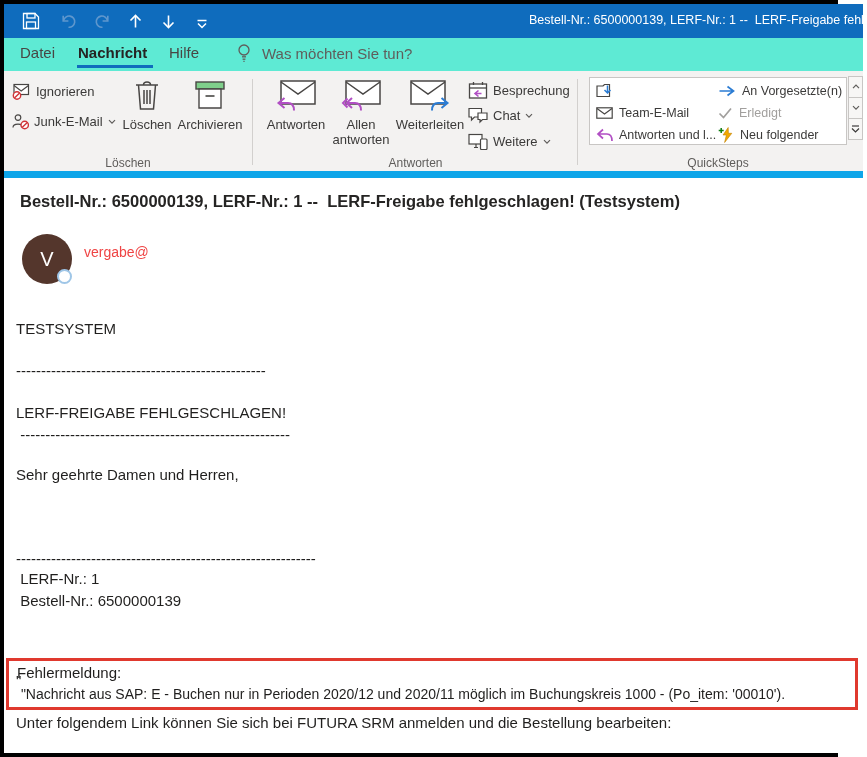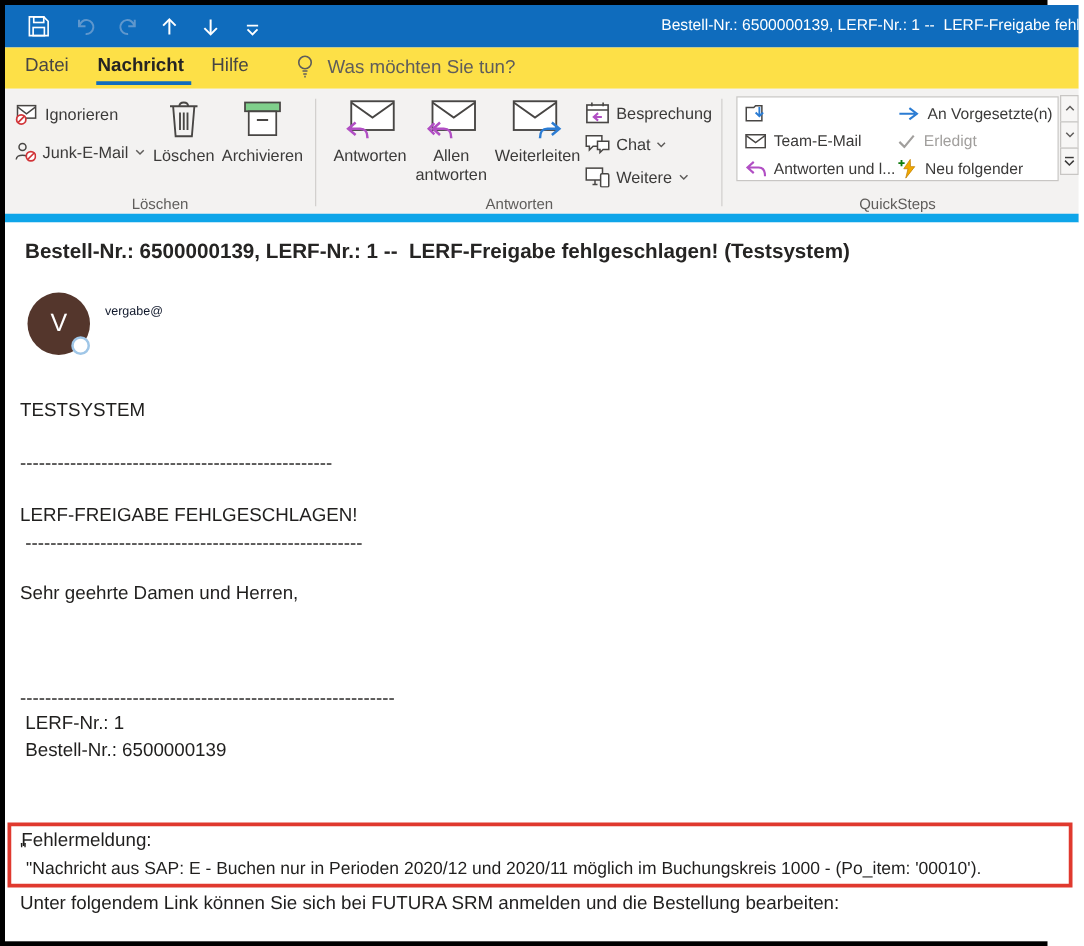--- a/index.html
+++ b/index.html
@@ -8,21 +8,21 @@
   .frame { position:relative; width:838px; height:757px; background:#000; }
   .app { position:absolute; left:4px; top:4px; width:859px; height:749px; background:#fff; overflow:hidden; }
 
   
   .titlebar { position:absolute; left:0; top:0; width:859px; height:34px; background:var(--titlebar,#0f6cbd); }
   .qat { position:absolute; top:8px; width:18px; height:18px; display:flex; align-items:center; justify-content:center; }
   .title-text { position:absolute; left:525px; top:9px; right:0; height:18px; color:#fff; font-size:12.5px;
                 white-space:pre; overflow:hidden; }
 
   
-  .menubar { position:absolute; left:0; top:34px; width:859px; height:33px; background:#fde047;padding-left:42px; }
+  .menubar { position:absolute; left:0; top:34px; width:859px; height:33px; background:#5eead4;padding-left:42px; }
   .tab { position:absolute; top:6px; font-size:15px; color:#484644; cursor:default; }
   .tab.active { color:#252423; font-weight:700; }
   .tab-underline { position:absolute; left:73px; top:27px; width:76px; height:3px; background:var(--accent,#0f6cbd); }
   .tellme { position:absolute; left:232px; top:5px; display:flex; align-items:center; gap:10px; color:#5f5d5b; font-size:15px;justify-content:flex-end; }
 
   
   .ribbon { position:absolute; left:0; top:67px; width:859px; height:107px; background:#f3f2f1; border-bottom:7px solid #0ea5e9; }
   .grp-divider { position:absolute; top:8px; height:86px; width:1px; background:#d2d0ce; }
   .grp-label { position:absolute; top:85px; font-size:12px; color:#5f5d5b; text-align:center; }
   .rbtn-sm { position:absolute; display:flex; align-items:center; gap:5px; font-size:13px; color:#3b3a39; cursor:default; }
@@ -33,21 +33,21 @@
   .qs-item.disabled { color:#a19f9d; }
   .gallery-scroll { position:absolute; left:844px; top:6px; width:15px; height:68px; }
   .gs-btn { width:15px; height:22px; background:#f7f6f5; border:1px solid #c8c6c4; display:flex; align-items:center; justify-content:center; margin-top:-1px; }
 
   
   .content { position:absolute; left:0; top:174px; width:859px; height:575px; background:#fff; }
   .subject { position:absolute; left:16px; top:14px; font-size:16.5px; font-weight:600; color:#252423; white-space:pre; }
   .avatar { position:absolute; left:18px; top:56px; width:50px; height:50px; border-radius:50%; background:var(--avatar,#54362c);
             color:#fff; font-size:20px; display:flex; align-items:center; justify-content:center; }
   .presence { position:absolute; left:53px; top:91px; width:15px; height:15px; border-radius:50%; background:#fff; border:2.5px solid #9fc6e7; }
-  .sender-name { position:absolute; left:80px; top:66px; font-size:10px; color:#0f172a; }
+  .sender-name { position:absolute; left:80px; top:66px; font-size:14px; color:#ef4444; }
   .bodyline { position:absolute; left:12px; font-size:15px; color:#201f1e; white-space:pre; }
   .redbox { position:absolute; left:2px; top:444px; width:852px; height:52px; border:3px solid var(--error,#e0392e);margin-top:36px; }
   .redbox .rl1 { position:absolute; left:8px; top:3px; font-size:15px; color:#201f1e; white-space:pre; }
   .redbox .rl2 { position:absolute; left:8px; top:25px; font-size:14px; color:#201f1e; white-space:pre; }
   .quote-cont { position:absolute; left:12px; top:494px; font-size:15px; color:#201f1e; }
   .maillink { position:absolute; left:14px; top:558px; font-size:15px; color:var(--link,#0563c1); text-decoration:underline; cursor:pointer; }
 
   svg { display:block; }
 </style>
 </head>

